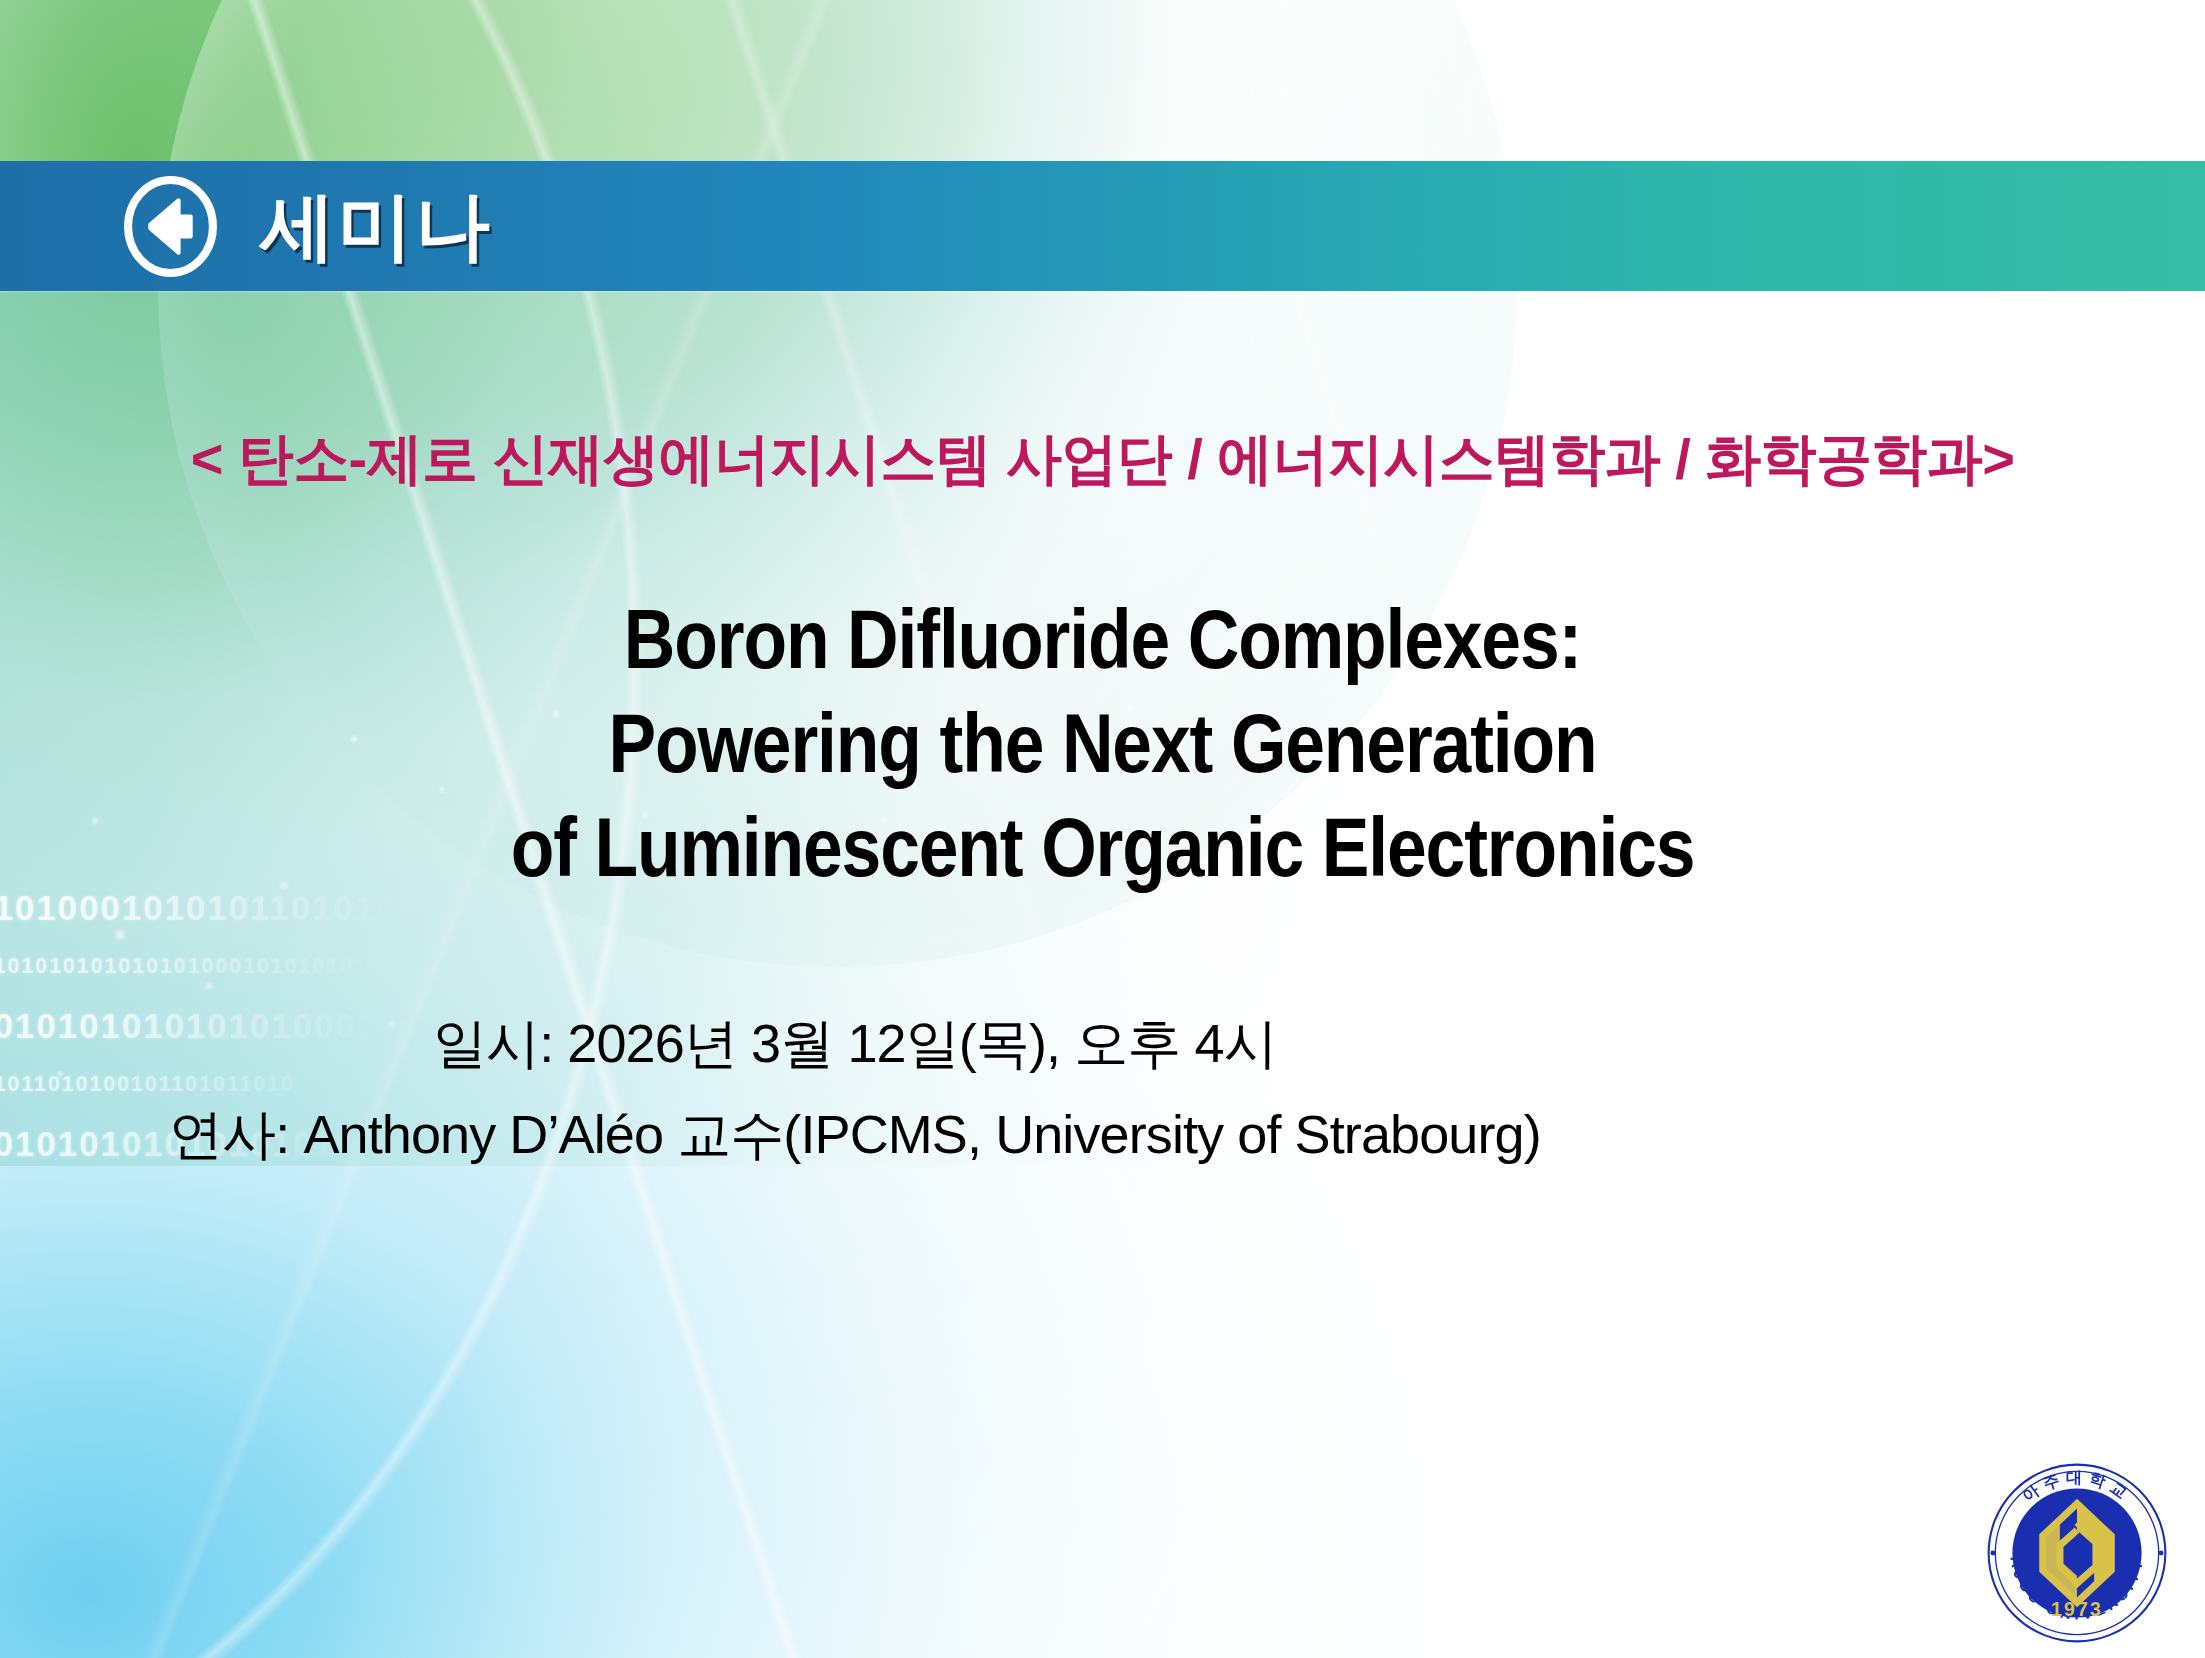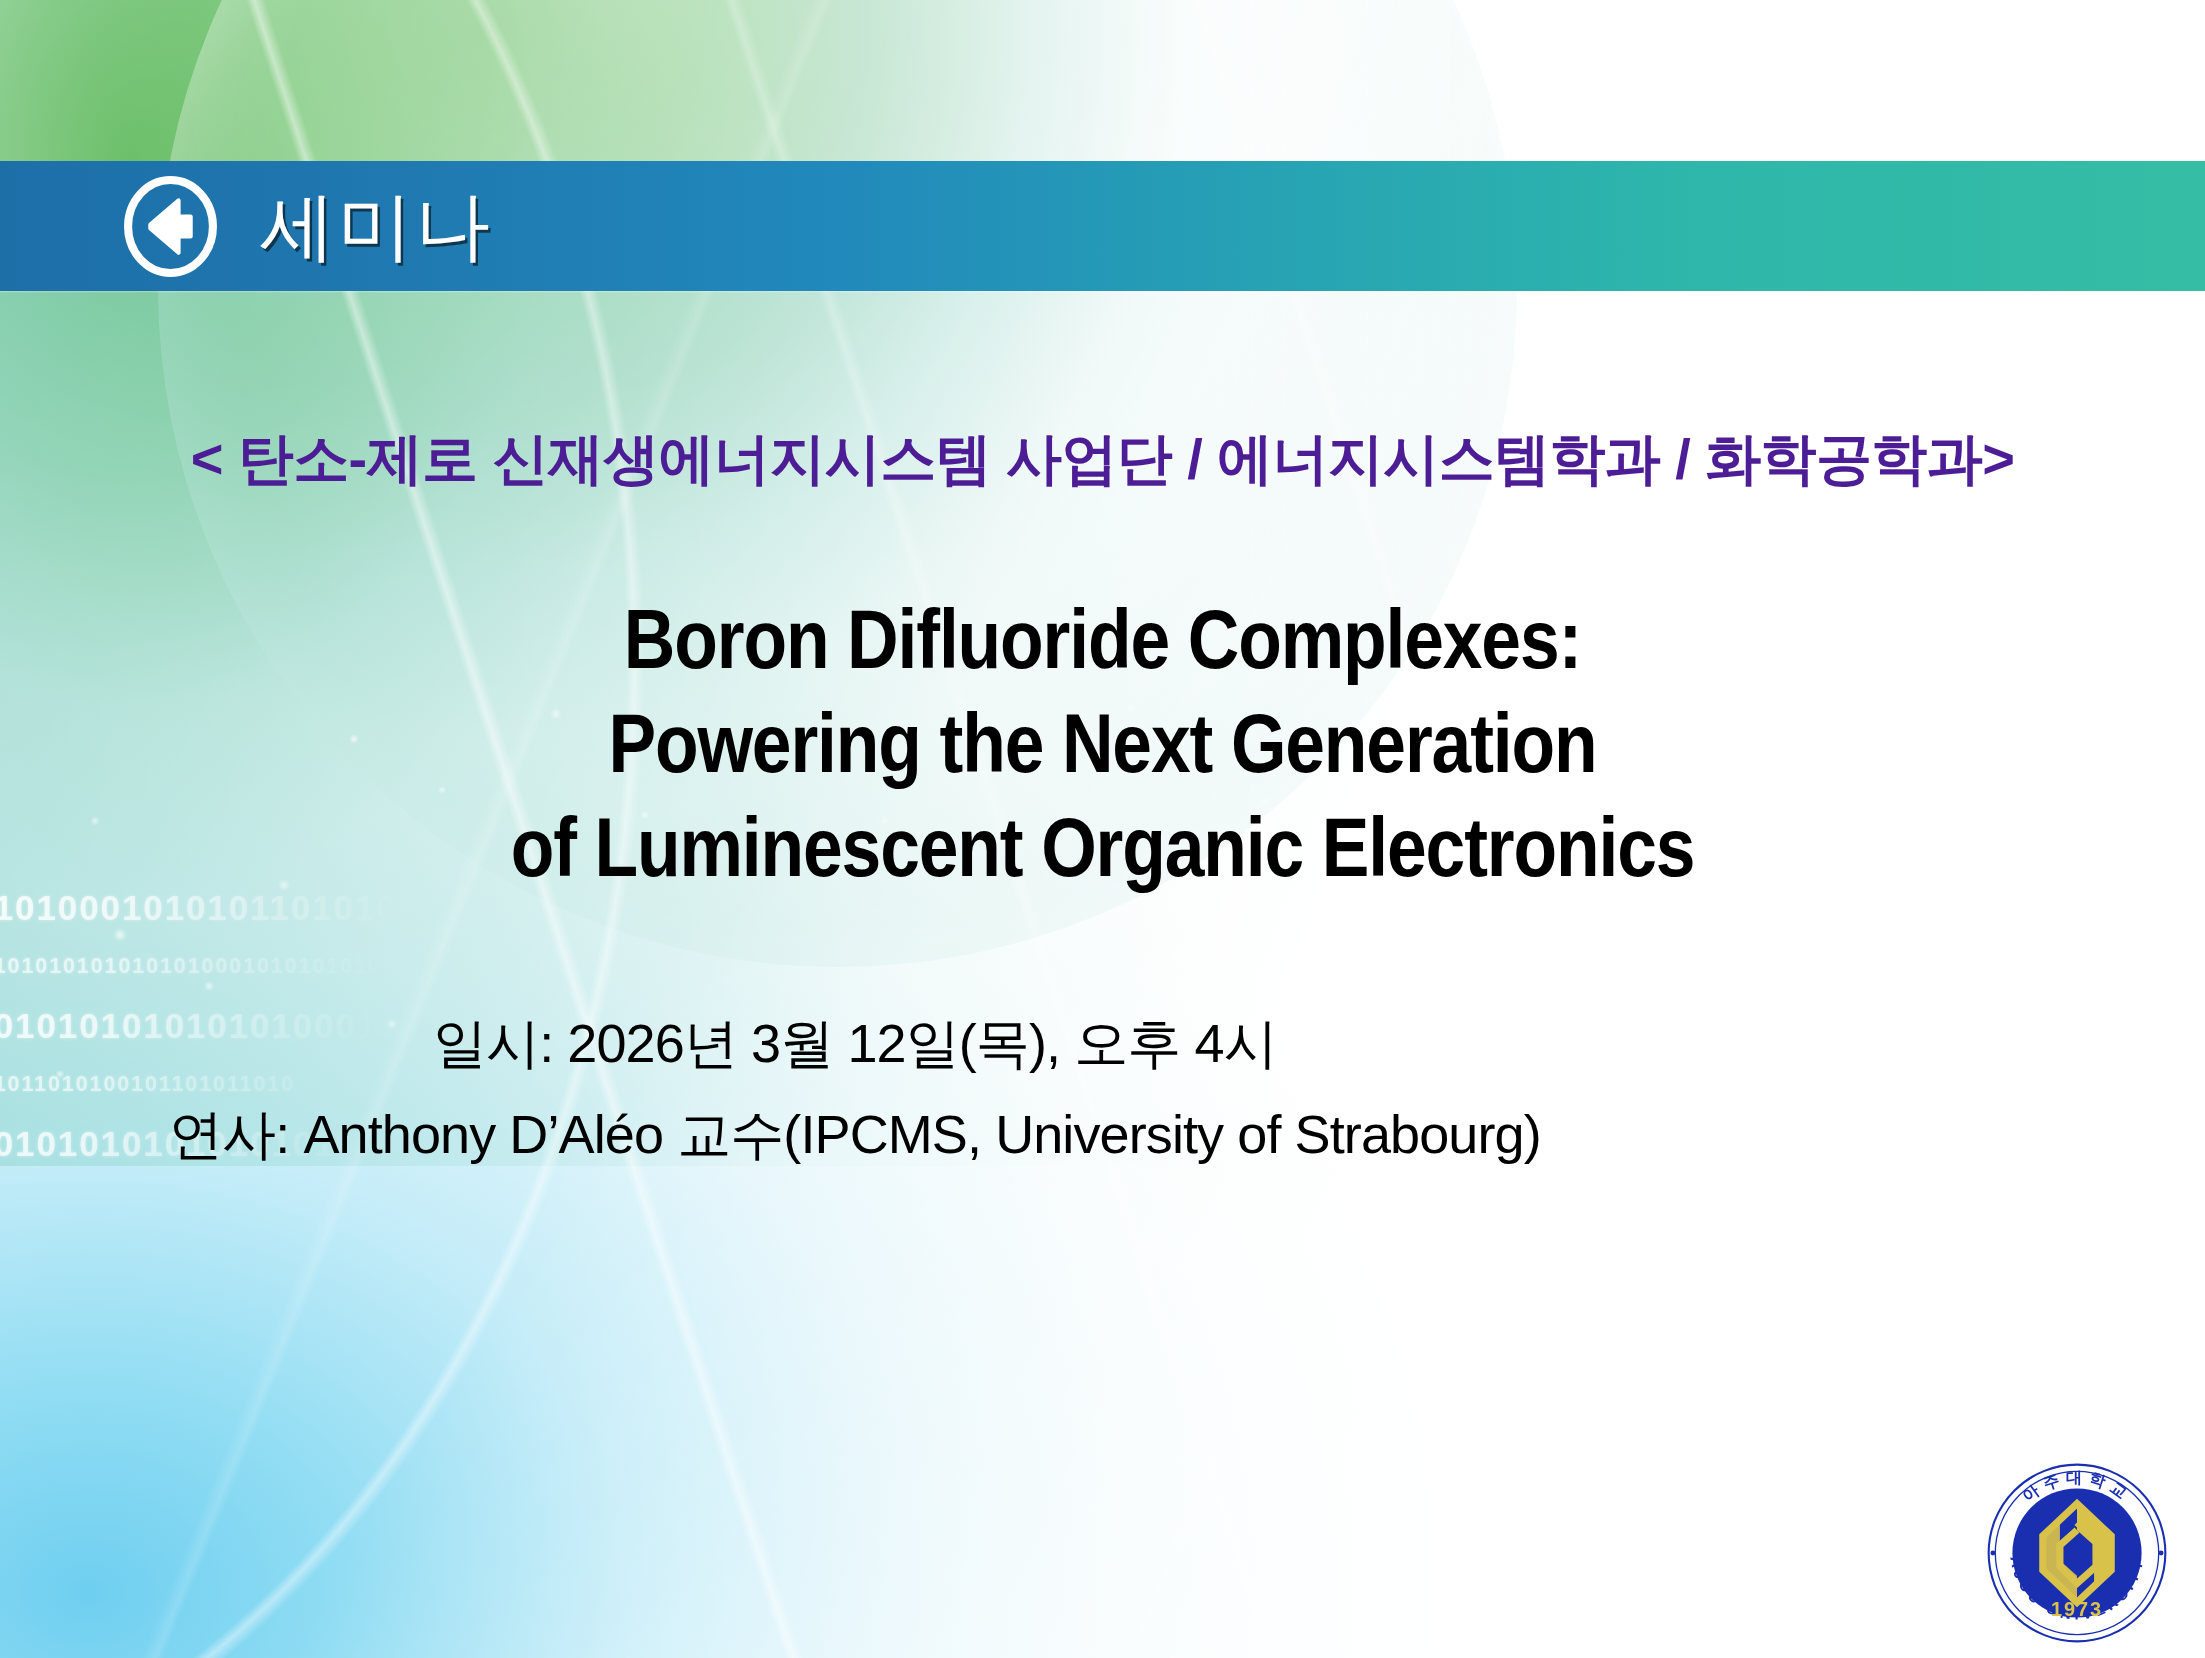--- a/index.html
+++ b/index.html
@@ -177,21 +177,21 @@
     width: 101px;
     height: 101px;
     margin-left: 120px;
     flex: 0 0 auto;
     display: block;
   }
   .header-title {
     margin-left: 39px;
     color: #ffffff;
     font-size: 75px;
-    font-weight: 400;
+    font-weight: 700;
     letter-spacing: 2.5px;
     line-height: 1;
     text-shadow: 2.5px 3.2px 0 rgba(0,0,0,.55);
     white-space: nowrap;
   }
 
   
   .content {
     position: absolute;
     left: 0;
@@ -199,21 +199,21 @@
     top: 291px;
     bottom: 0;
   }
 
   .org-line {
     position: absolute;
     left: 0;
     right: 0;
     top: 139px;
     text-align: center;
-    color: #4c1d95;
+    color: #be185d;
     font-size: 56px;
     font-weight: 700;
     line-height: 1.05;
     letter-spacing: -0.6px;
     white-space: nowrap;
   }
 
   .talk-title {
     position: absolute;
     left: 0;

